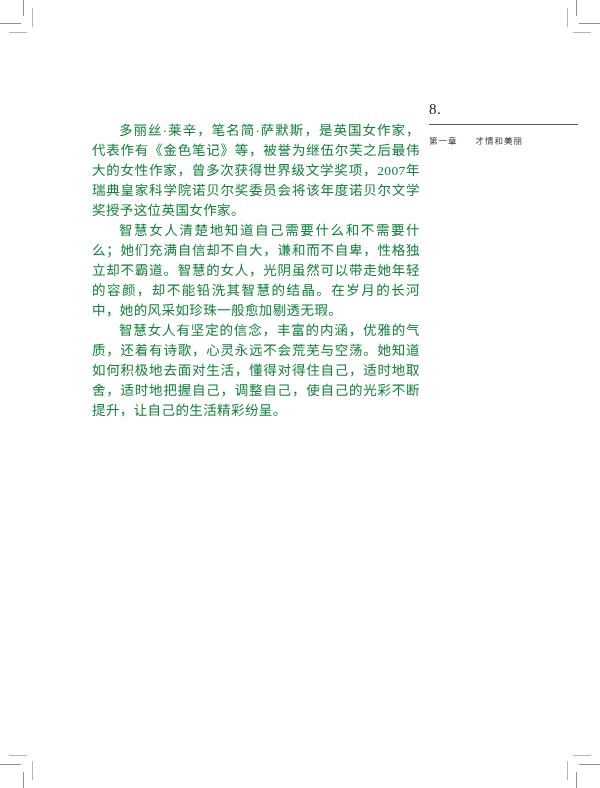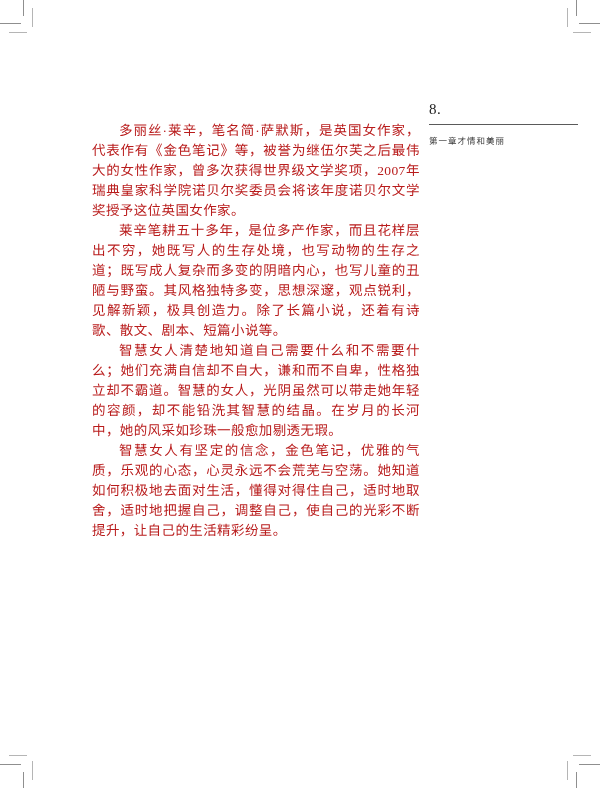--- a/index.html
+++ b/index.html
@@ -63,37 +63,37 @@
     height: 0;
     border-top: 1px solid #5a5a5a;
   }
   .chapter-line {
     margin-top: 9px;
     font-size: 8.5px;
     color: #3a3a3a;
     letter-spacing: 1px;
     white-space: nowrap;
   }
-  .chapter-line .chapter-title-text { margin-left: 0; }
+  .chapter-line .chapter-title-text { margin-left: 18px; }
 
   
   .text-column {
     position: absolute;
     left: 92px;
     top: 121px;
     width: 328px;
   }
   .text-column p {
     margin: 0;
     font-size: 13.5px;
     line-height: 20px;
     text-indent: 2em;
     text-align: justify;
     letter-spacing: 0.4px;
-    color: #b91c1c;
+    color: #15803d;
   }
   .text-column p.section-start {
   }
 </style>
 </head>
 <body>
 
 <div class="cm tl-v1"></div>
 <div class="cm tl-h1"></div>
 <div class="cm light tl-v2"></div>
@@ -117,16 +117,15 @@
 <div class="margin-header">
   <div class="page-number">8.</div>
   <div class="header-rule"></div>
   <div class="chapter-line">
     <span class="chapter-label-text">第一章</span><span class="chapter-title-text">才情和美丽</span>
   </div>
 </div>
 
 <div class="text-column">
   <p>多丽丝·莱辛，笔名简·萨默斯，是英国女作家，代表作有《金色笔记》等，被誉为继伍尔芙之后最伟大的女性作家，曾多次获得世界级文学奖项，2007年瑞典皇家科学院诺贝尔奖委员会将该年度诺贝尔文学奖授予这位英国女作家。</p>
-  <p>莱辛笔耕五十多年，是位多产作家，而且花样层出不穷，她既写人的生存处境，也写动物的生存之道；既写成人复杂而多变的阴暗内心，也写儿童的丑陋与野蛮。其风格独特多变，思想深邃，观点锐利，见解新颖，极具创造力。除了长篇小说，还着有诗歌、散文、剧本、短篇小说等。</p>
   <p class="section-start">智慧女人清楚地知道自己需要什么和不需要什么；她们充满自信却不自大，谦和而不自卑，性格独立却不霸道。智慧的女人，光阴虽然可以带走她年轻的容颜，却不能铅洗其智慧的结晶。在岁月的长河中，她的风采如珍珠一般愈加剔透无瑕。</p>
-  <p>智慧女人有坚定的信念，金色笔记，优雅的气质，乐观的心态，心灵永远不会荒芜与空荡。她知道如何积极地去面对生活，懂得对得住自己，适时地取舍，适时地把握自己，调整自己，使自己的光彩不断提升，让自己的生活精彩纷呈。</p>
+  <p>智慧女人有坚定的信念，丰富的内涵，优雅的气质，还着有诗歌，心灵永远不会荒芜与空荡。她知道如何积极地去面对生活，懂得对得住自己，适时地取舍，适时地把握自己，调整自己，使自己的光彩不断提升，让自己的生活精彩纷呈。</p>
 </div>
 
 </body></html>

